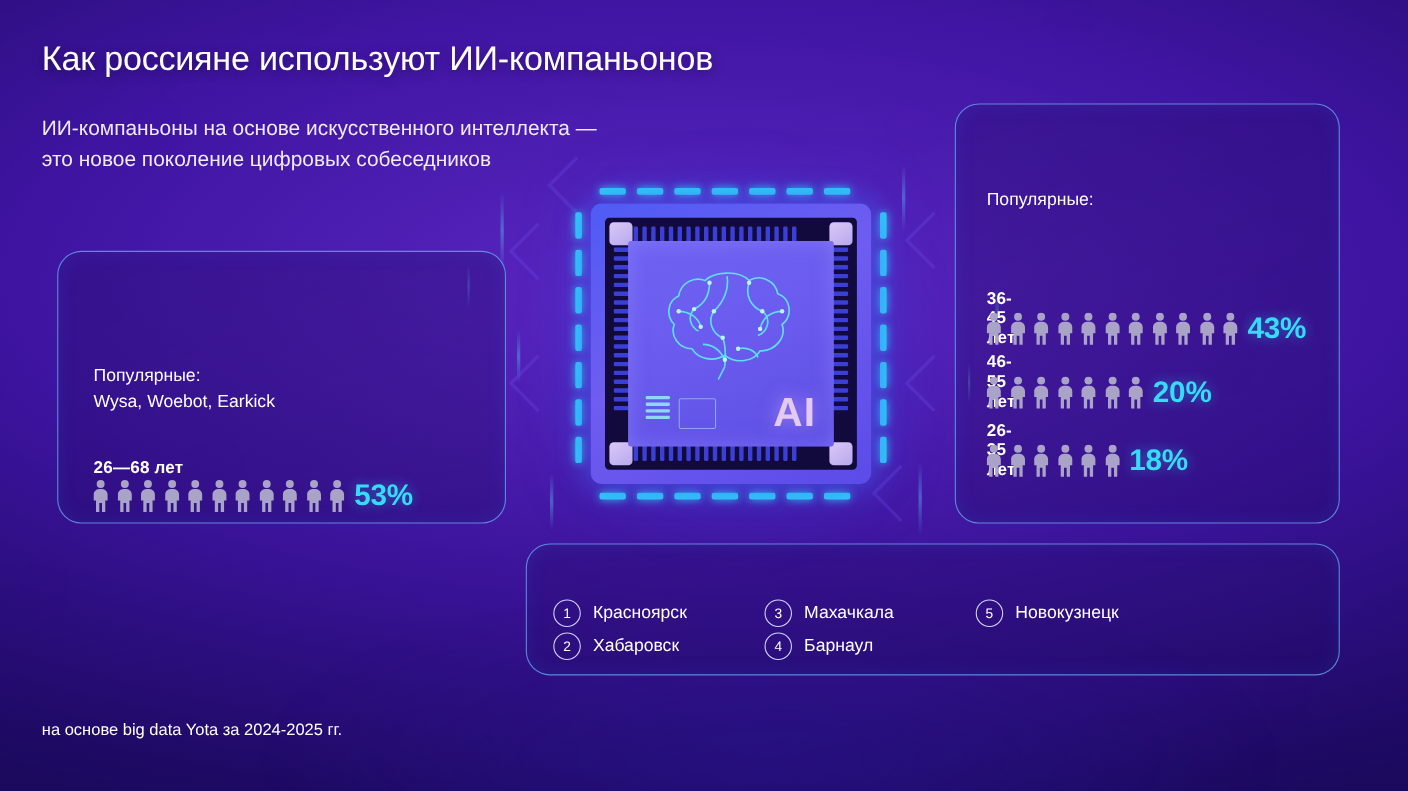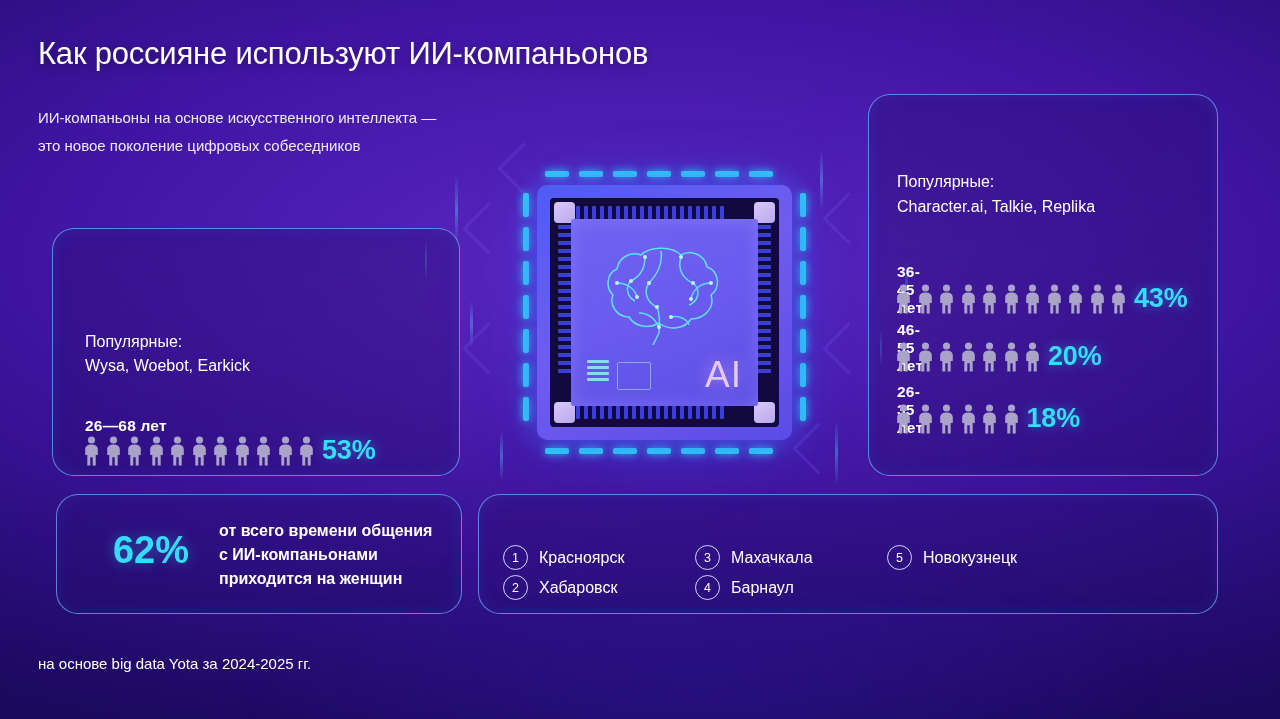--- a/index.html
+++ b/index.html
@@ -38,21 +38,21 @@
   .chev{position:absolute;border-left:3px solid rgba(120,90,255,.22);border-top:3px solid rgba(120,90,255,.22);transform:rotate(-45deg);}
 
   
   #title{
     position:absolute;left:38px;top:36px;
     font-size:31px;font-weight:normal;color:#ffffff;letter-spacing:-.2px;
     text-shadow:0 2px 10px rgba(0,0,0,.35);
   }
   #subtitle{
     position:absolute;left:38px;top:104px;width:700px;
-    font-size:15px;line-height:28px;color:#efeaff;font-weight:400;
+    font-size:19px;line-height:28px;color:#efeaff;font-weight:400;
   }
 
   
   .card{
     position:absolute;border:1.4px solid rgba(105,170,245,.78);
     border-radius:22px;
     background:linear-gradient(160deg,rgba(42,14,116,.42),rgba(30,10,92,.30));
     box-shadow:0 0 18px rgba(40,120,255,.12) inset;
   }
   .card-title{
@@ -146,21 +146,21 @@
     box-shadow:0 0 18px rgba(150,140,255,.5) inset;
   }
   .corner{
     position:absolute;width:21px;height:21px;border-radius:4px;
     background:linear-gradient(145deg,#d9c9f7,#b9a8ee);
   }
   .pins{position:absolute;display:flex;}
   .pin{background:#3b3fd6;border-radius:1px;}
   #chip-ai{
     position:absolute;right:16px;bottom:10px;
-    font-size:37px;font-weight:normal;color:#e4c9f0;letter-spacing:1px;
+    font-size:37px;font-weight:bold;color:#e4c9f0;letter-spacing:1px;
     text-shadow:0 0 16px rgba(230,190,255,.55);
   }
   #chip-lines{position:absolute;left:16px;bottom:22px;}
   .cl{height:3px;width:22px;background:#8fd8f5;margin-bottom:3px;border-radius:1px;}
   #chip-box{position:absolute;left:46px;bottom:16px;width:32px;height:26px;border:1.5px solid #8fa6f2;border-radius:2px;}
 </style>
 </head>
 <body>
 
 <div id="stage">
@@ -496,21 +496,20 @@
             <circle cx="8.5" cy="4" r="3.6" fill="#a9a3c8"></circle>
             <path d="M8.5 8.6 C4.6 8.6 2.2 10.4 2.2 13.6 L2.2 19 L4.3 19 L4.3 29.4 L7.3 29.4 L7.3 21.2 L9.7 21.2 L9.7 29.4 L12.7 29.4 L12.7 19 L14.8 19 L14.8 13.6 C14.8 10.4 12.4 8.6 8.5 8.6 Z" fill="#a9a3c8"></path>
           </svg>
         </div>
       <div class="pct">53%</div>
     </div>
   </div>
 
   <div class="card" id="card-daily">
     <div class="lbl pop-label">Популярные:</div>
-    <div class="lbl pop-apps">Character.ai, Talkie, Replika</div>
 
     <div class="grp" id="grp-1">
       <div class="age">36-45 лет</div>
       <div class="fig-row">
         <div class="figs">
             <svg class="person" width="17" height="30" viewBox="0 0 17 30">
               <circle cx="8.5" cy="4" r="3.6" fill="#a9a3c8"></circle>
               <path d="M8.5 8.6 C4.6 8.6 2.2 10.4 2.2 13.6 L2.2 19 L4.3 19 L4.3 29.4 L7.3 29.4 L7.3 21.2 L9.7 21.2 L9.7 29.4 L12.7 29.4 L12.7 19 L14.8 19 L14.8 13.6 C14.8 10.4 12.4 8.6 8.5 8.6 Z" fill="#a9a3c8"></path>
             </svg>
             <svg class="person" width="17" height="30" viewBox="0 0 17 30">
@@ -622,28 +621,20 @@
             <svg class="person" width="17" height="30" viewBox="0 0 17 30">
               <circle cx="8.5" cy="4" r="3.6" fill="#a9a3c8"></circle>
               <path d="M8.5 8.6 C4.6 8.6 2.2 10.4 2.2 13.6 L2.2 19 L4.3 19 L4.3 29.4 L7.3 29.4 L7.3 21.2 L9.7 21.2 L9.7 29.4 L12.7 29.4 L12.7 19 L14.8 19 L14.8 13.6 C14.8 10.4 12.4 8.6 8.5 8.6 Z" fill="#a9a3c8"></path>
             </svg>
           </div>
         <div class="pct">18%</div>
       </div>
     </div>
   </div>
 
-  <div class="card" id="card-women">
-    <div id="big-pct">62%</div>
-    <div id="women-text">
-      <div>от всего времени общения</div>
-      <div>с ИИ-компаньонами</div>
-      <div>приходится на женщин</div>
-    </div>
-  </div>
 
   <div class="card" id="card-cities">
     <div class="city" id="city-0">
       <div class="city-num">1</div>
       <div class="city-name">Красноярск</div>
     </div>
     <div class="city" id="city-1">
       <div class="city-num">2</div>
       <div class="city-name">Хабаровск</div>
     </div>

